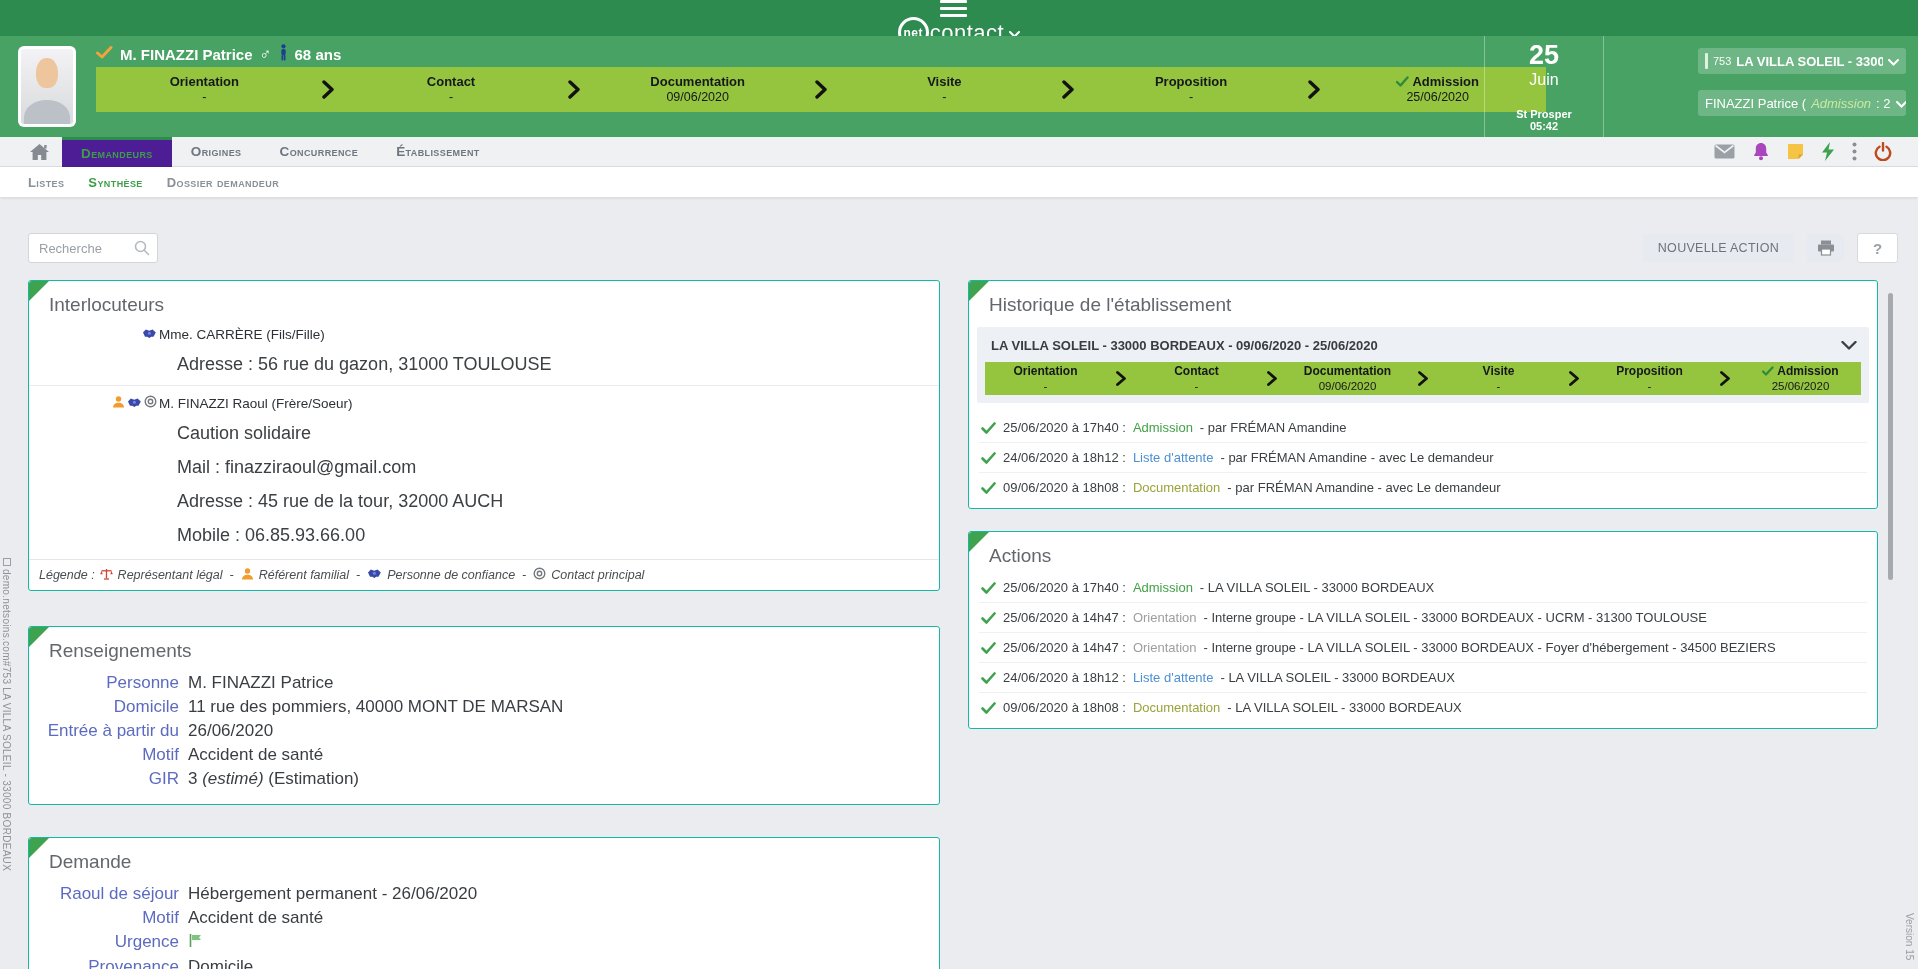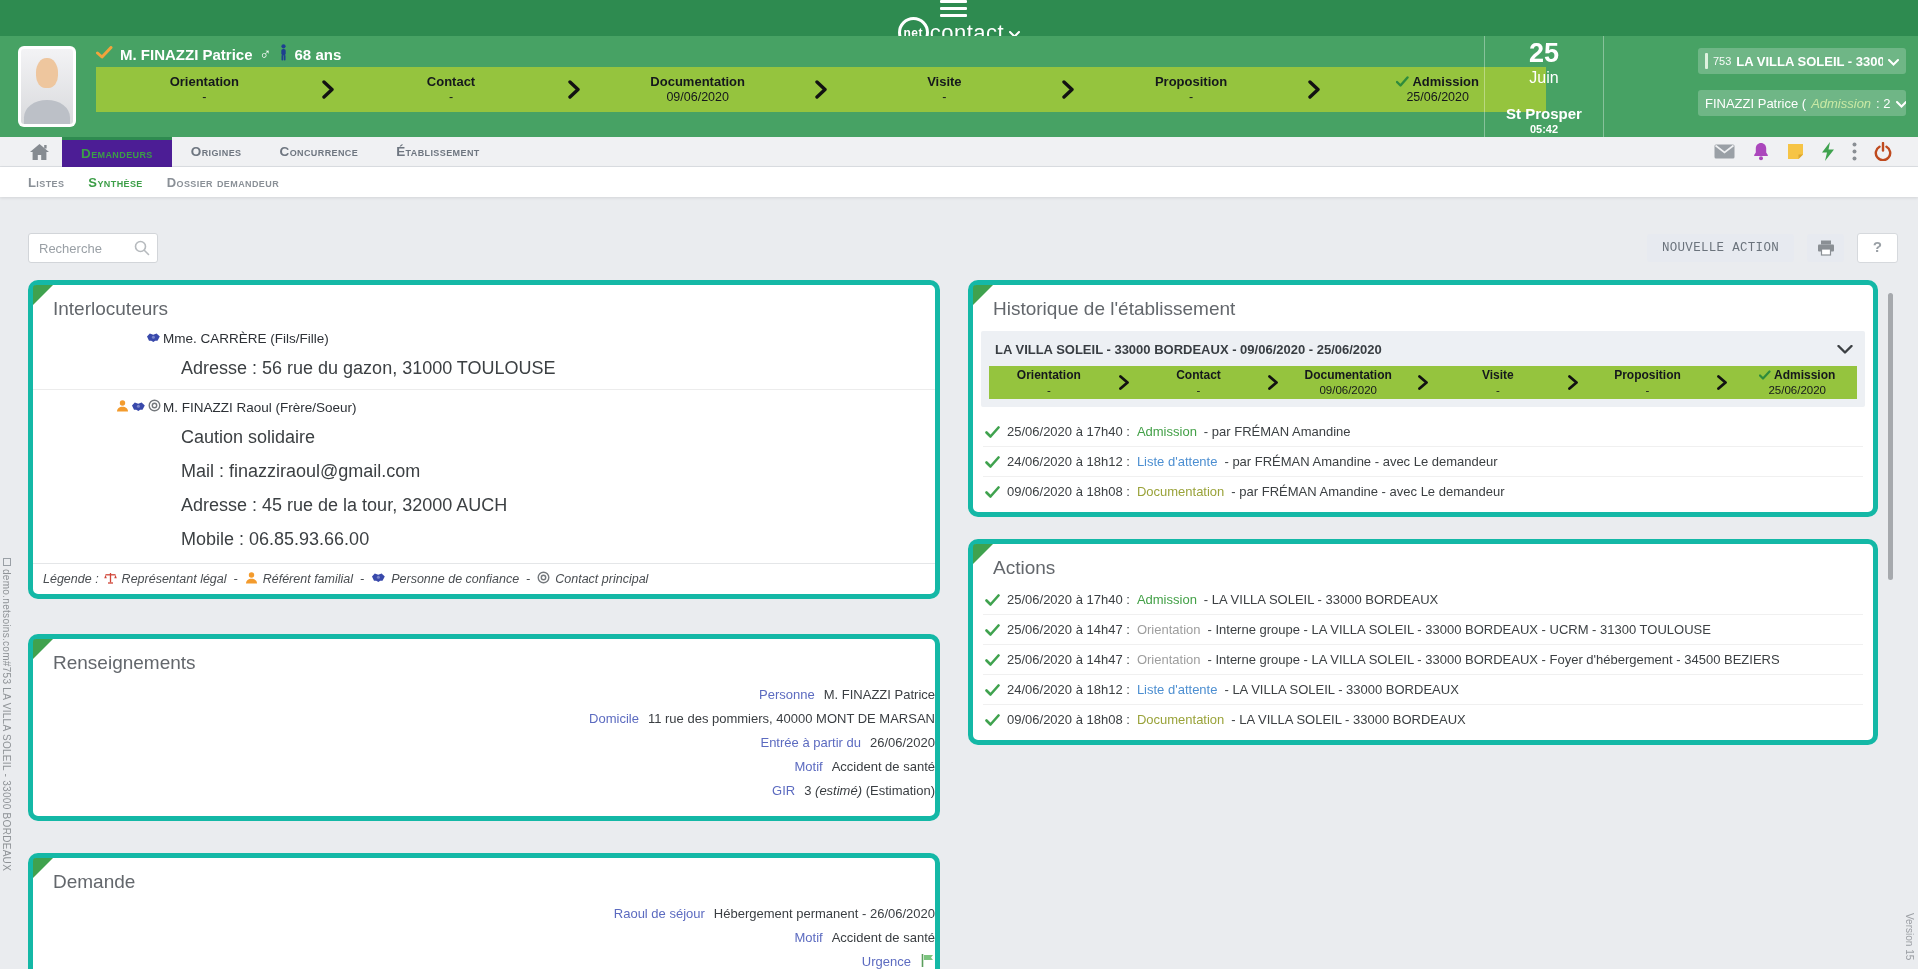--- a/index.html
+++ b/index.html
@@ -31,21 +31,21 @@
   .male-symbol { font-size:16px; font-weight:bold; line-height:1; }
   .p-age { font-size:15px; font-weight:bold; }
   .pipeline { position:absolute; left:96px; top:31px; width:1450px; height:45px; background:#95c43e; display:flex; align-items:stretch; }
   .pstep { flex:1; display:flex; flex-direction:column; align-items:center; justify-content:center; color:#15181c; line-height:1.25; cursor:pointer; }
   .pstep .lab { font-size:13px; font-weight:bold; display:flex; align-items:center; gap:3px; }
   .pstep .val { font-size:12.5px; }
   .pchev { width:30px; display:flex; align-items:center; justify-content:center; }
   .datebox { position:absolute; left:1484px; top:0; width:120px; height:101px; border-left:1px solid rgba(255,255,255,.35); border-right:1px solid rgba(255,255,255,.35); display:flex; flex-direction:column; align-items:center; justify-content:center; color:#fff; line-height:1.15; }
   .d-day { font-size:27px; font-weight:bold; }
   .d-month { font-size:16px; }
-  .d-saint { font-size:15px; font-weight:bold; margin-top:18px; }
+  .d-saint { font-size:11px; font-weight:bold; margin-top:18px; }
   .d-time { font-size:11px; font-weight:bold; }
   .selects { position:absolute; left:1698px; top:12px; width:208px; display:flex; flex-direction:column; gap:16px; }
   .select-pill { height:26px; background:rgba(255,255,255,.22); border-radius:3px; display:flex; align-items:center; padding:0 7px; color:#fff; font-size:13px; gap:5px; cursor:pointer; white-space:nowrap; overflow:hidden; }
   .pill-bar { width:3px; height:16px; background:#dff2df; border-radius:1px; flex-shrink:0; }
   .pill-code { font-size:11px; opacity:.95; }
   .pill-name { font-weight:bold; overflow:hidden; text-overflow:clip; }
   .pill-caret { margin-left:auto; flex-shrink:0; }
   .pill-status { font-style:italic; color:#c9e9a4; }
 
   
@@ -59,43 +59,43 @@
   .subtabs { height:30px; background:#fff; display:flex; align-items:center; padding:0 28px; gap:24px; box-shadow:0 1px 3px rgba(0,0,0,.10); position:relative; z-index:2; }
   .subtab { font-size:13px; font-variant:small-caps; font-weight:bold; letter-spacing:.4px; color:#8a9097; cursor:pointer; }
   .subtab.active { color:#3c9e47; }
 
   
   .content { position:absolute; top:197px; left:0; right:0; bottom:0; }
   .toolbar-search { position:absolute; left:28px; top:36px; width:130px; }
   .toolbar-search input { width:130px; height:30px; border:1px solid #d2d5d9; border-radius:3px; background:#fff; font-size:13px; color:#555; padding:0 30px 0 10px; outline:none; font-family:inherit; }
   .toolbar-search input::placeholder { color:#9aa0a6; }
   .toolbar-search .mag { position:absolute; right:8px; top:7px; }
-  .toolbar-actions { position:absolute; right:20px; top:36px; display:flex; align-items:center; gap:13px;font-family:Liberation Mono, monospace; }
+  .toolbar-actions { position:absolute; right:20px; top:36px; display:flex; align-items:center; gap:13px; }
   .btn-flat { height:28px; background:#e7eaf0; border:none; border-radius:3px; color:#6b737c; font-size:12.5px; letter-spacing:.3px; padding:0 15px; cursor:pointer; font-family:inherit; }
   .btn-icon { width:37px; height:28px; background:#e7eaf0; border:none; border-radius:3px; display:flex; align-items:center; justify-content:center; cursor:pointer; }
   .btn-help { width:41px; height:30px; background:#fff; border:1px solid #d6d9dd; border-radius:3px; color:#9aa0a6; font-weight:bold; font-size:15px; cursor:pointer; font-family:inherit; }
 
   .col-left  { position:absolute; left:28px;  top:83px; width:912px; }
   .col-right { position:absolute; left:968px; top:83px; width:910px; }
 
-  .card { background:#fff; border:5px solid #14b8a6; border-radius:10px; position:relative; }
+  .card { background:#fff; border:1px solid #14b8a6; border-radius:3px; position:relative; }
   .card::before { content:""; position:absolute; top:0; left:0; width:20px; height:20px; background:#3fa24e; clip-path:polygon(0 0,100% 0,0 100%); border-top-left-radius:3px; }
   .card-title { font-size:19px; color:#63676c; padding:13px 20px 6px; }
 
   
   .contact-name { display:flex; align-items:center; gap:2px; margin-left:78px; padding:5px 0; font-size:13.5px; color:#2d3136; }
   .icon-cluster { min-width:50px; display:flex; justify-content:flex-end; align-items:center; gap:2px; }
   .contact-detail { margin-left:148px; padding:6.5px 0; font-size:18px; color:#3c4043; }
   .contact-divider { border-top:1px solid #ececec; margin:4px 0; }
   .legend { border-top:1px solid #e4e6e8; margin-top:7px; padding:7px 10px; font-style:italic; font-size:12.5px; color:#4a4e52; display:flex; align-items:center; gap:5px; }
   .legend .sep { margin:0 2px; }
 
   
   .kv-wrap { padding:2px 0 14px; }
-  .kv { display:flex; padding:3.5px 0; font-size:13px; line-height:17px;justify-content:flex-end; }
+  .kv { display:flex; padding:3.5px 0; font-size:17px; line-height:17px; }
   .kv .k { width:150px; text-align:right; color:#5c6bc0; flex-shrink:0; }
   .kv .v { margin-left:9px; color:#3a3e42; }
   .kv .v .it { font-style:italic; }
 
   
   .accordion { margin:5px 8px 10px; background:#edf0f4; border-radius:2px; padding:6px 8px 8px; }
   .acc-head { display:flex; align-items:center; font-size:13px; font-weight:bold; color:#383d42; padding:5px 4px 9px 6px; cursor:pointer; }
   .acc-chevron { margin-left:auto; display:flex; }
   .pipeline2 { height:33px; background:#95c43e; display:flex; align-items:stretch; }
   .pipeline2 .pstep .lab { font-size:12px; }

